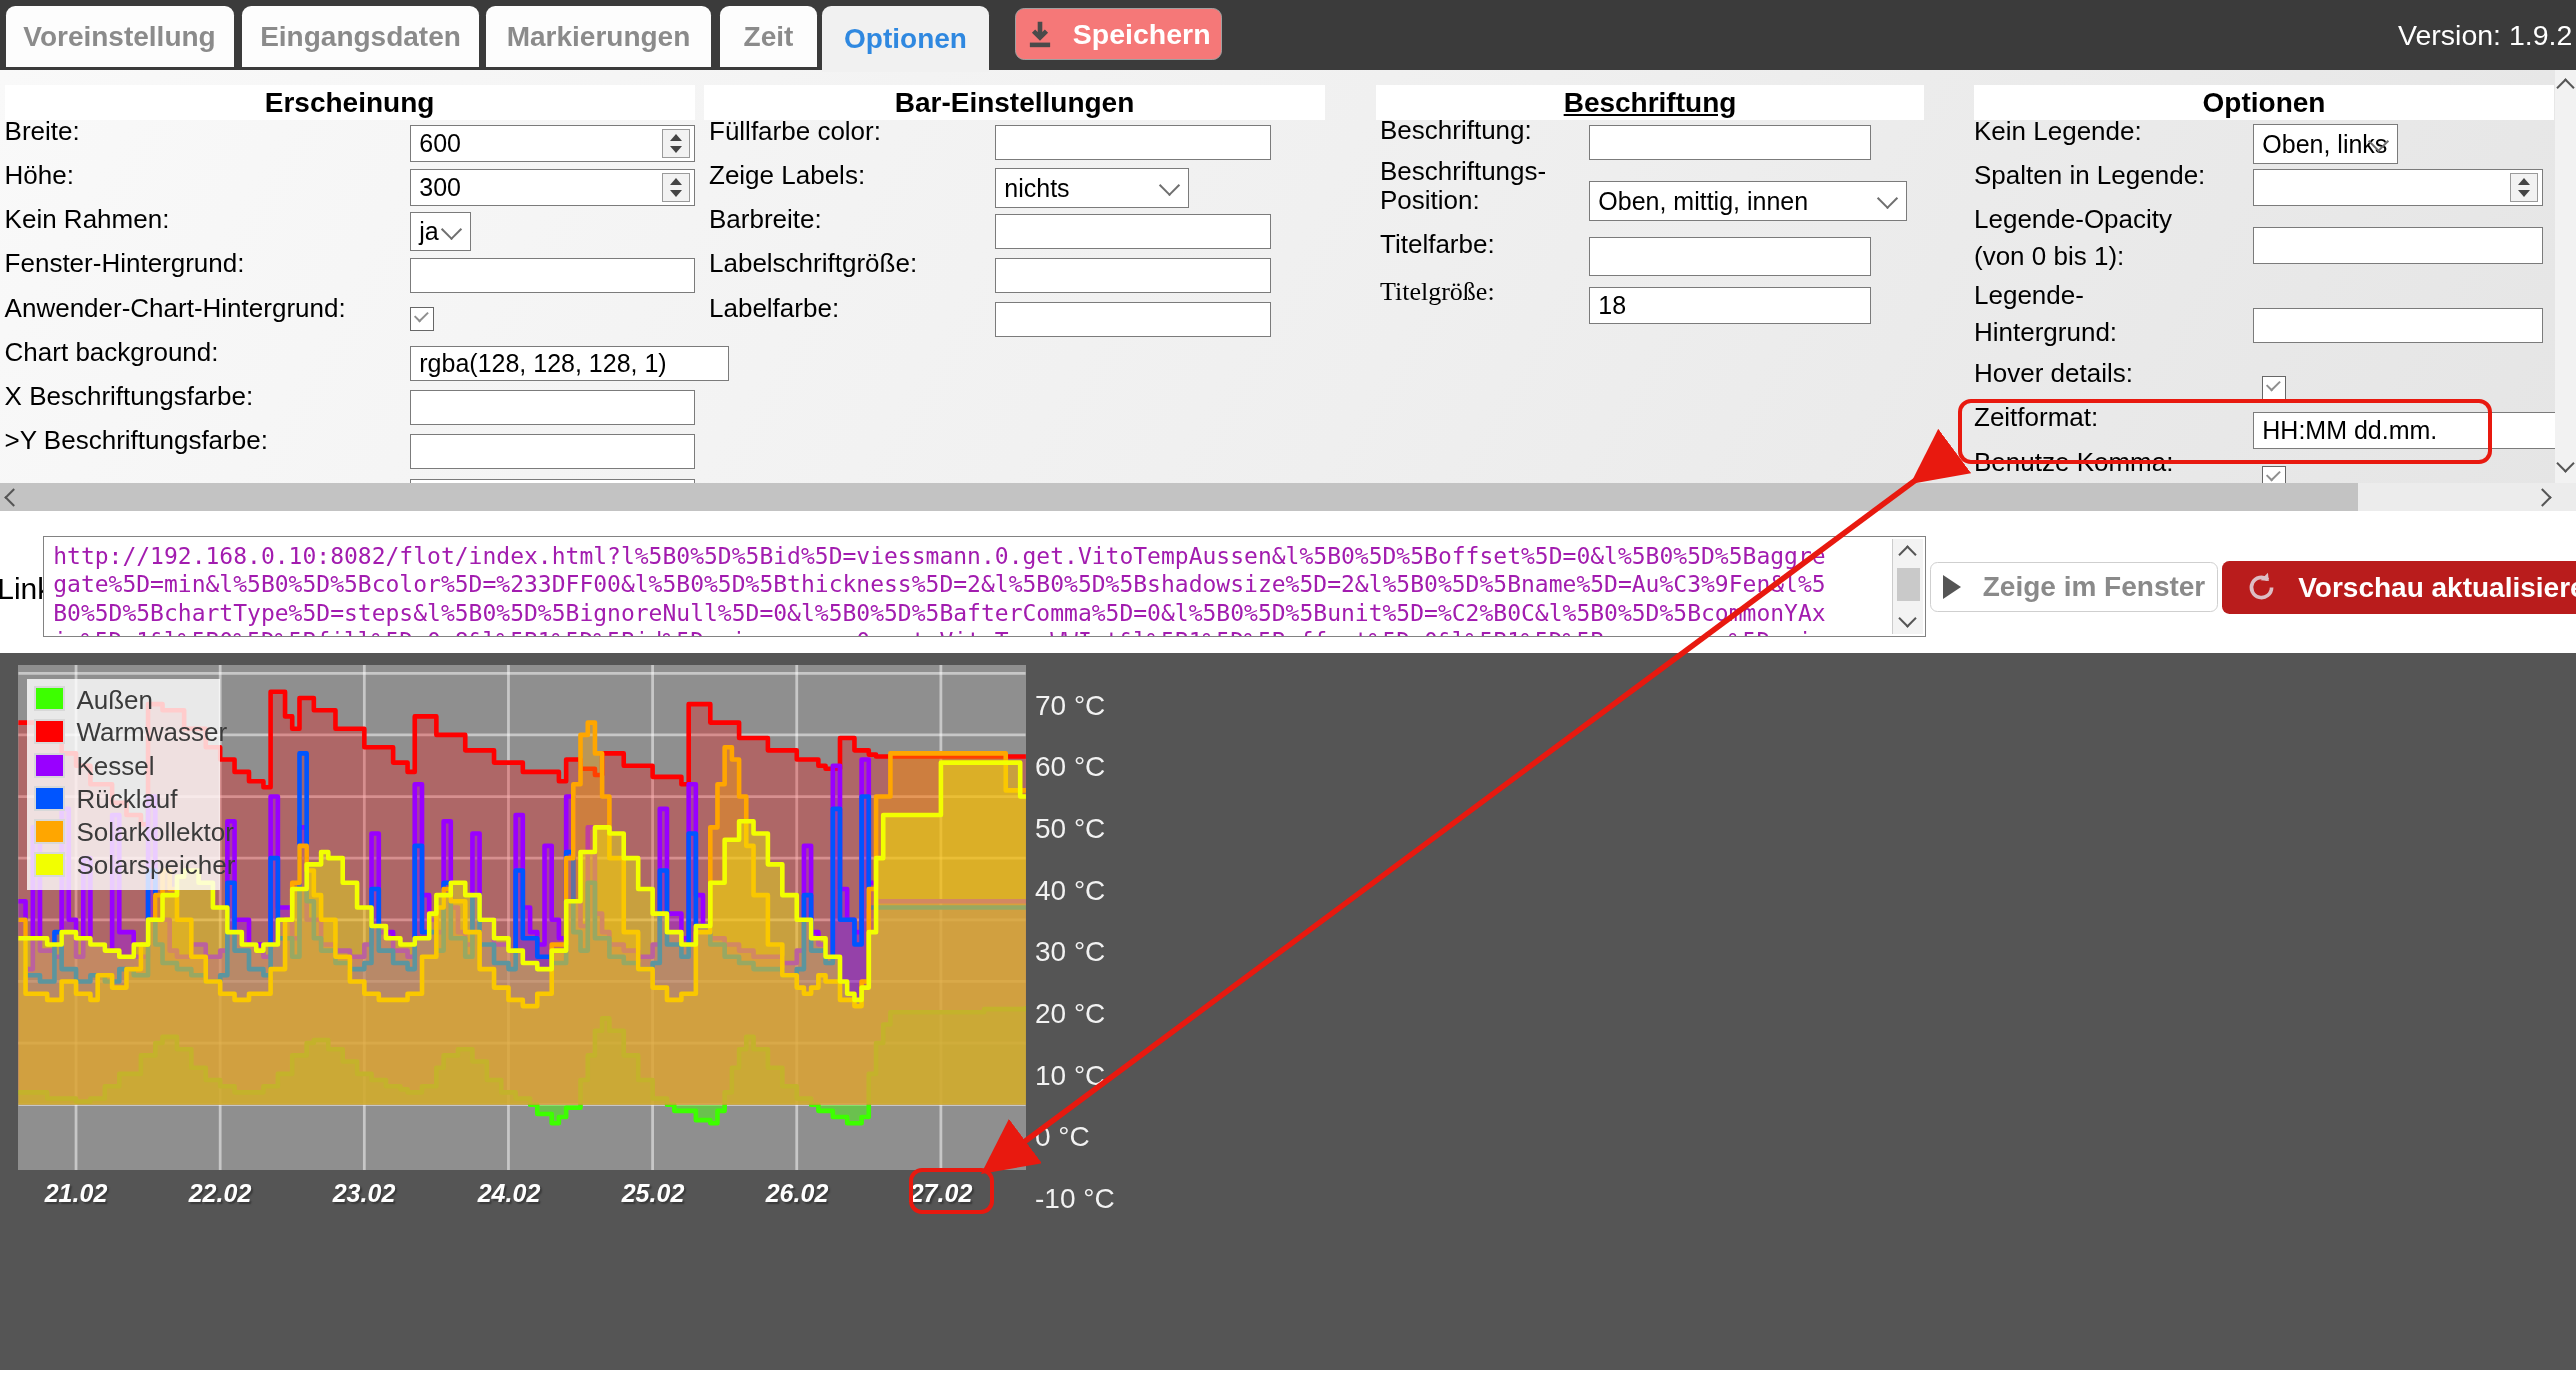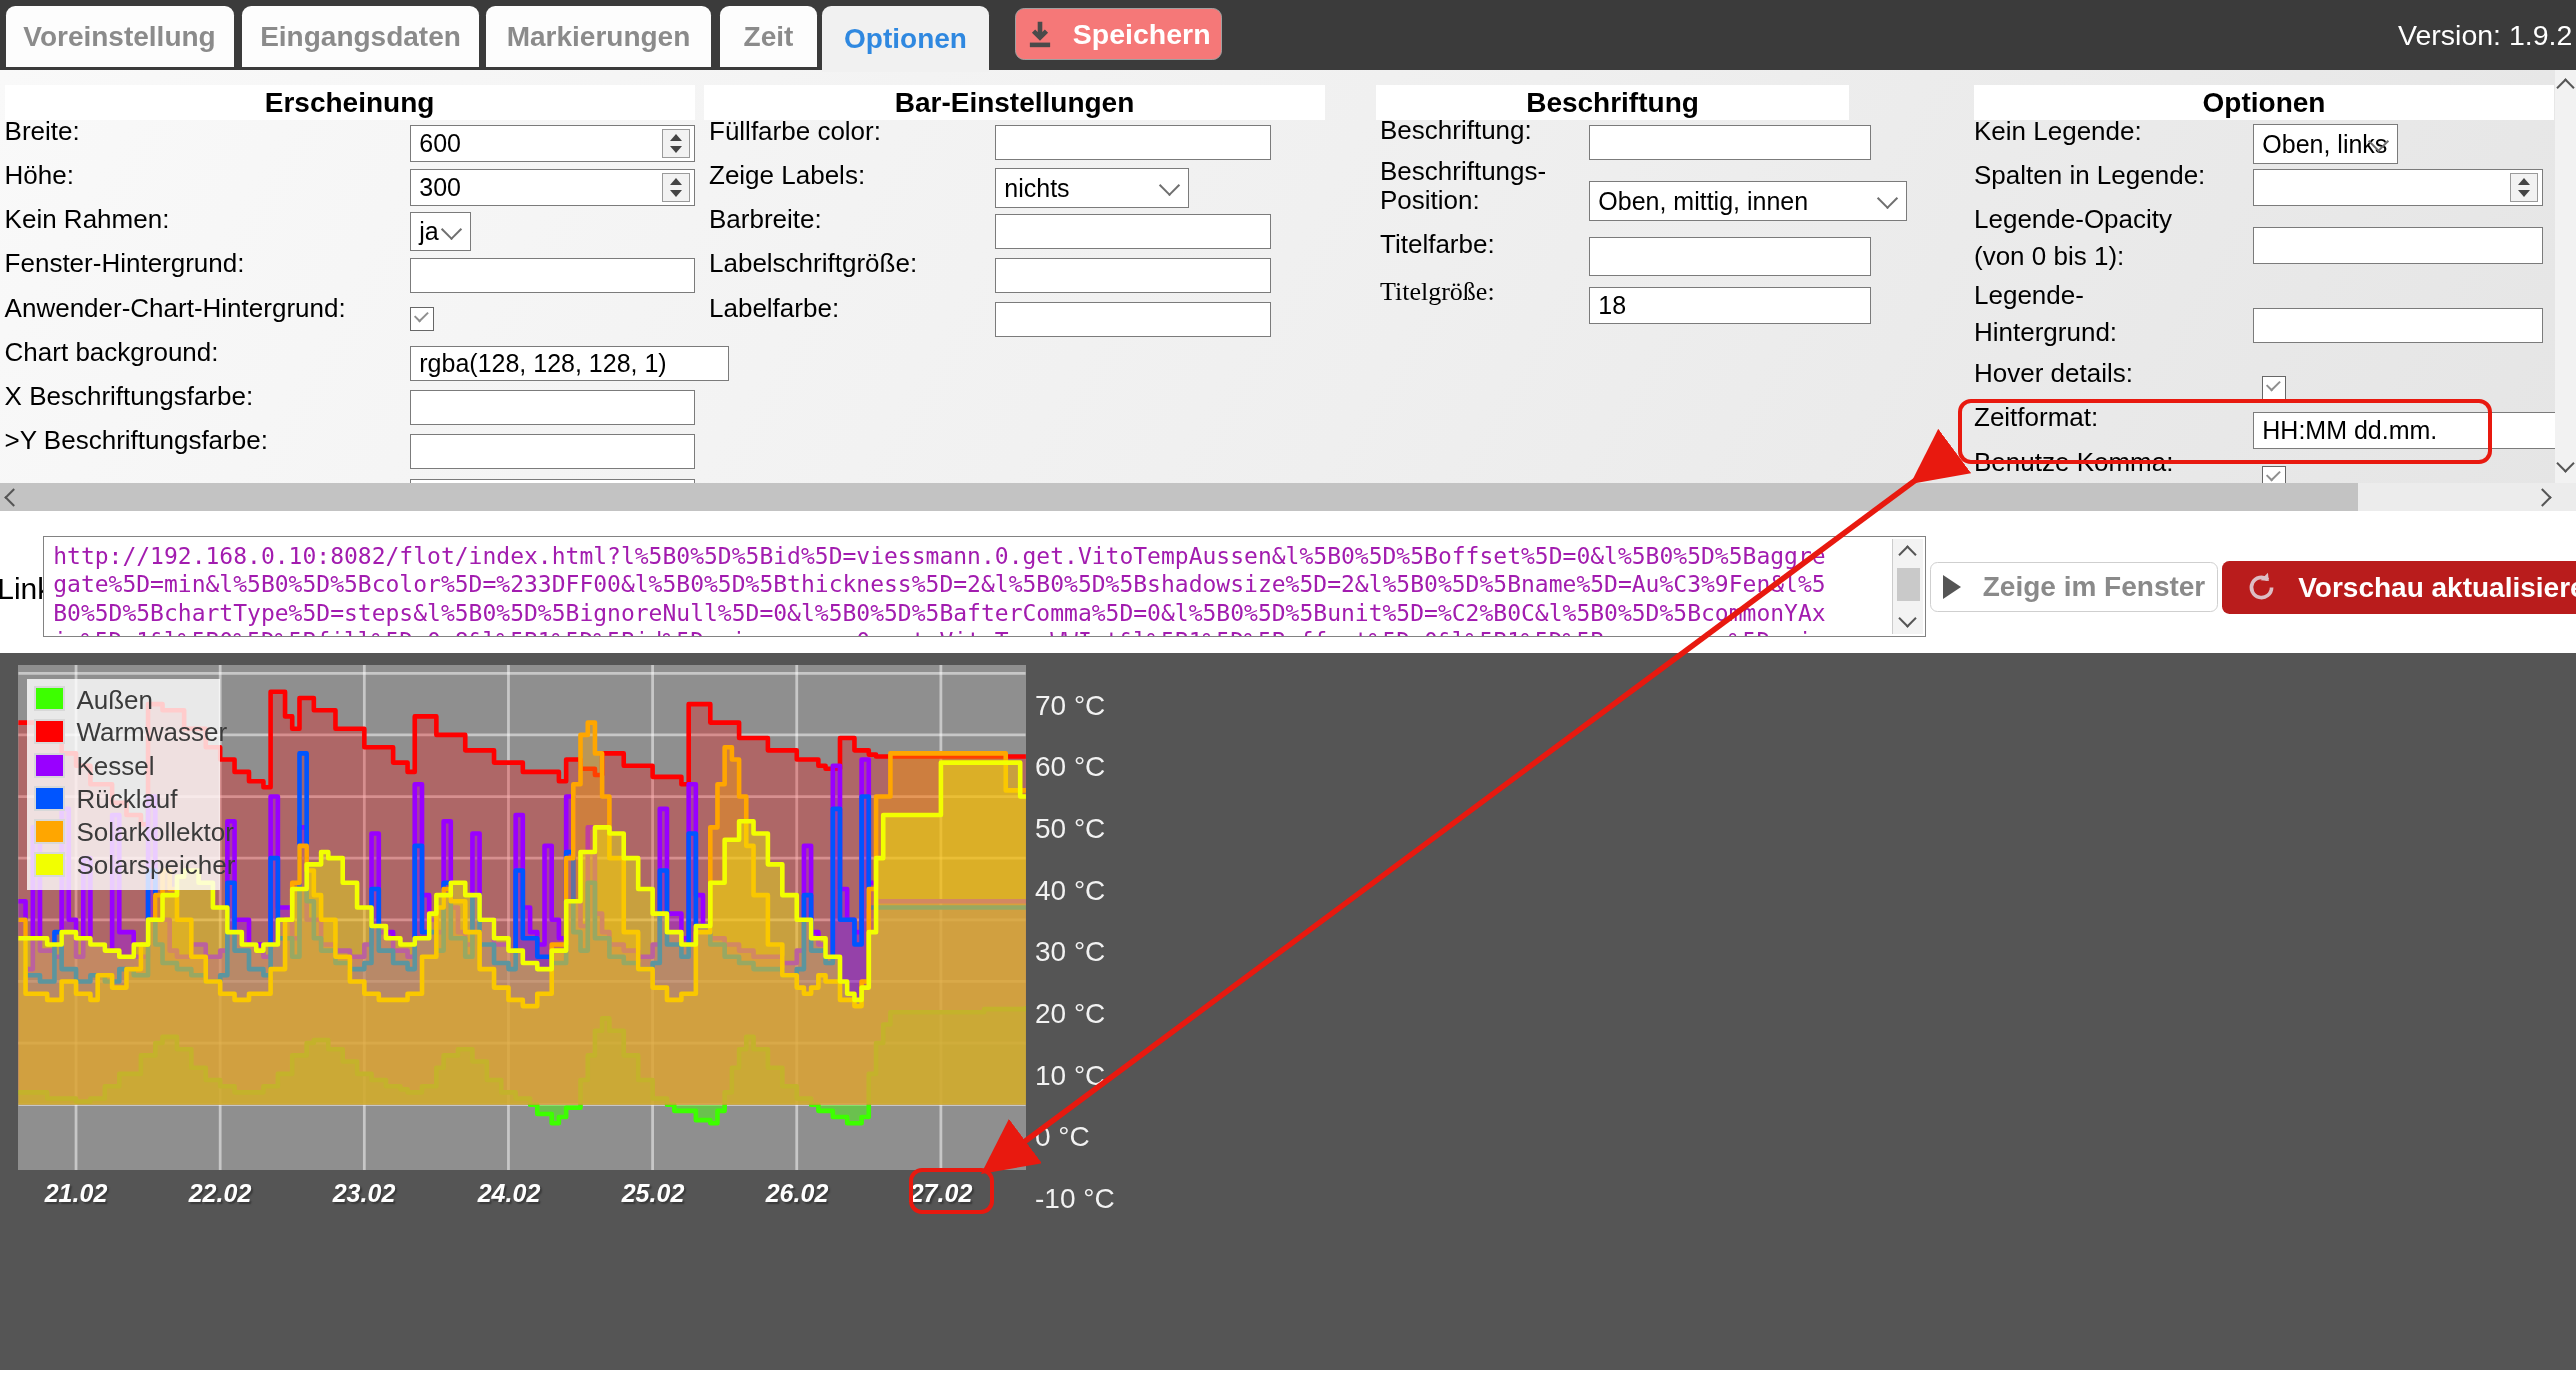--- a/index.html
+++ b/index.html
@@ -130,21 +130,21 @@
       <span class="val"></span>
     </div>
     <div class="flabel" style="left: 709px; top: 179px;">Labelschriftgröße:</div>
     <div class="fctl" style="left: 995px; top: 188px; width: 276px; height: 35px;">
       <span class="val"></span>
     </div>
     <div class="flabel" style="left: 709px; top: 224px;">Labelfarbe:</div>
     <div class="fctl" style="left: 995px; top: 232px; width: 276px; height: 35px;">
       <span class="val"></span>
     </div>
-    <div class="col-header" style="left: 1376px; width: 473px;">Beschriftung</div>
+    <div class="col-header" style="left: 1376px; width: 548px; text-decoration: underline;">Beschriftung</div>
     <div class="flabel" style="left: 1380px; top: 46px;">Beschriftung:</div>
     <div class="fctl" style="left: 1589px; top: 55px; width: 282px; height: 35px;">
       <span class="val"></span>
     </div>
     <div class="flabel" style="left: 1380px; top: 87px;">Beschriftungs-</div>
     <div class="flabel" style="left: 1380px; top: 116px;">Position:</div>
     <div class="fctl" style="left: 1589px; top: 111px; width: 318px; height: 40px;">
       <span class="val">Oben, mittig, innen</span>
       <div class="chev"></div>
     </div>

